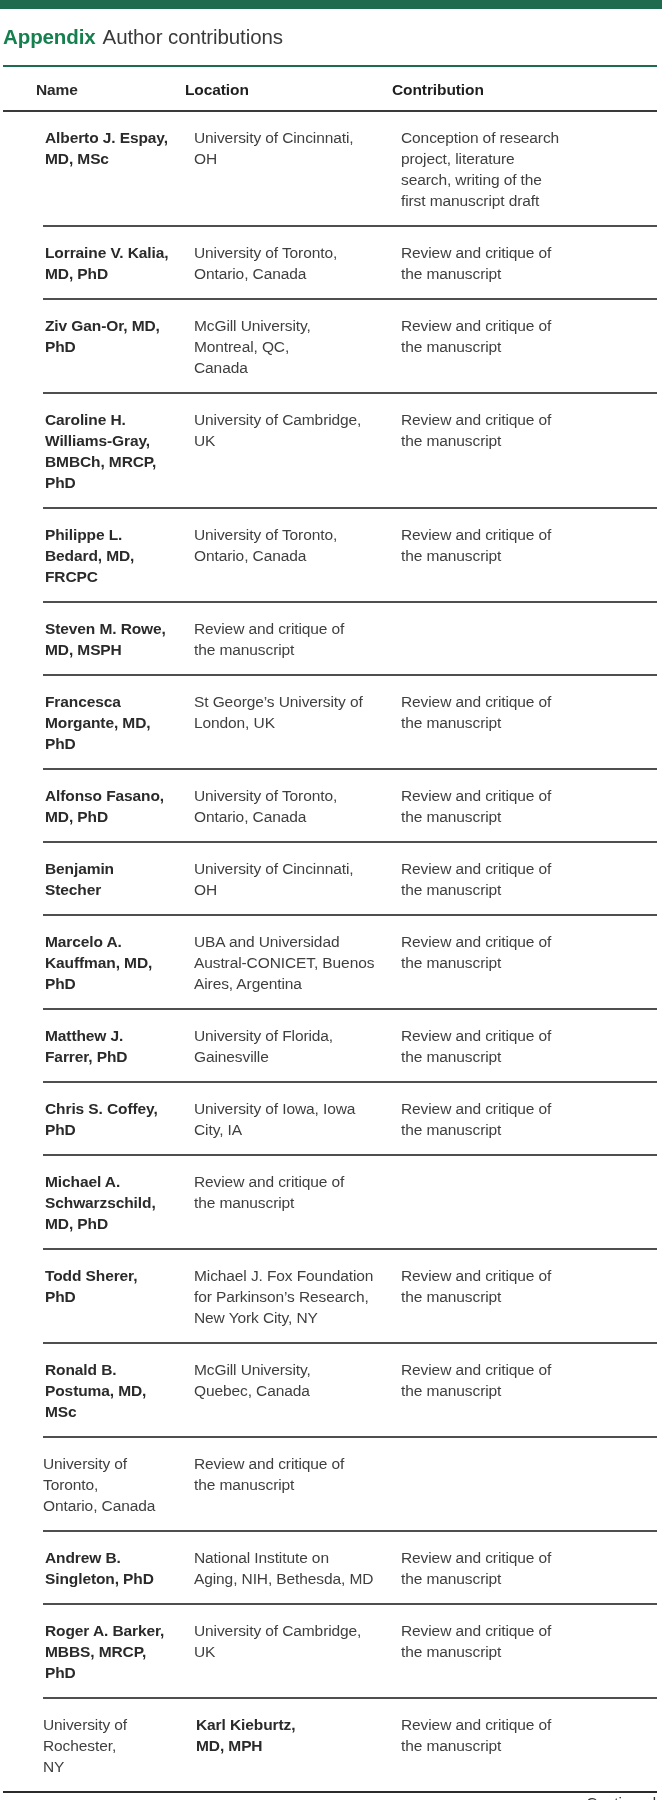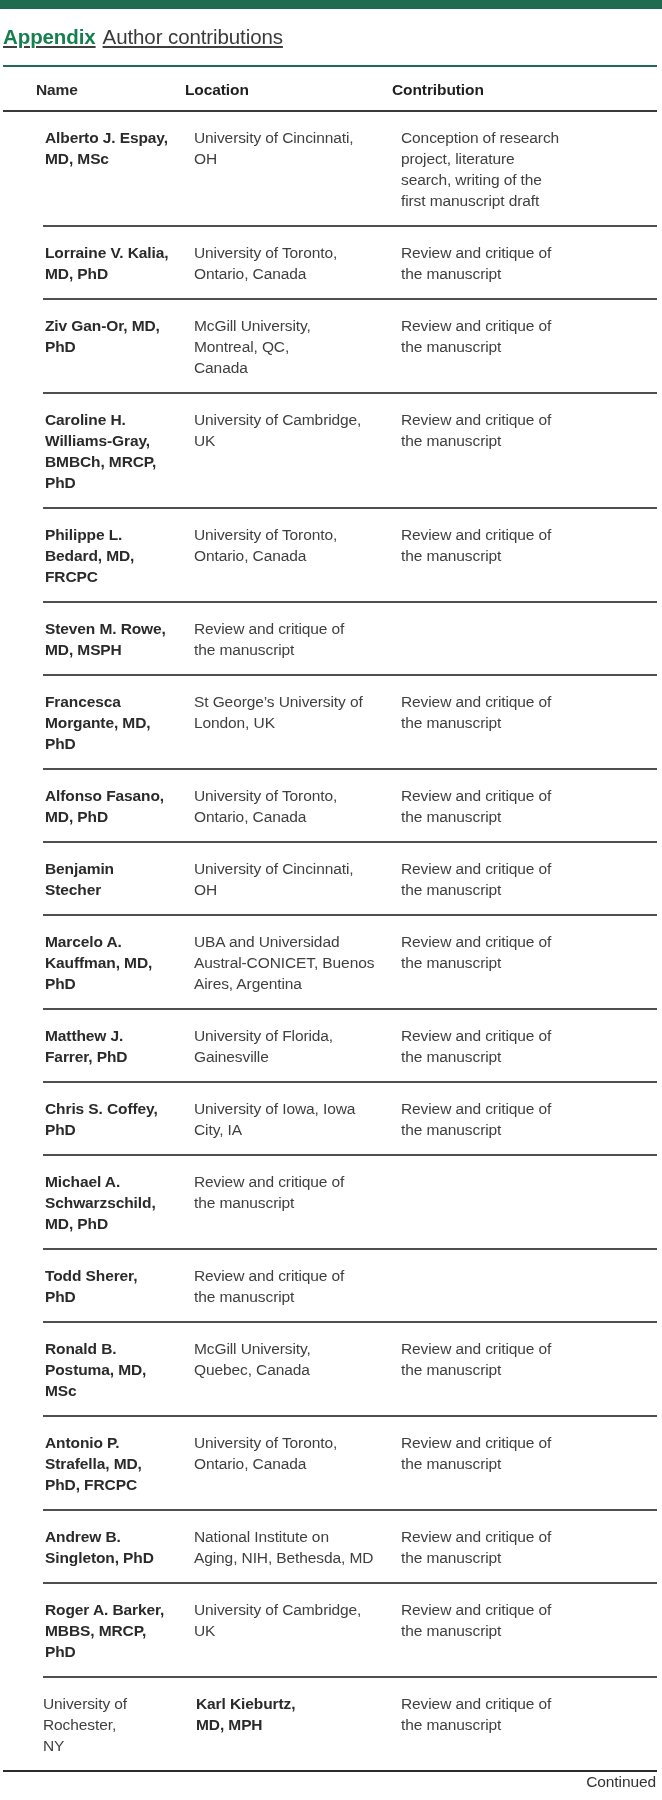--- a/index.html
+++ b/index.html
@@ -25,21 +25,20 @@
     width: 657px;
     padding-left: 3px;
     box-sizing: border-box;
   }
   .page-title {
     margin: 15px 0 16px 0;
     font-size: 20.5px;
     line-height: 25px;
     font-weight: 400;
     letter-spacing: -0.1px;
-    text-decoration: underline;
   }
   .page-title .title-prefix {
     font-weight: 700;
     color: #15804e;
     margin-right: 7px;
   }
   .page-title .title-suffix {
     color: #3a3a3a;
   }
   .apptable {
@@ -239,38 +238,38 @@
     <div class="cell cell-name">Michael A.
 Schwarzschild,
 MD, PhD</div>
     <div class="cell cell-contribution">Review and critique of
 the manuscript</div>
   </div>
 
   <div class="row body-row">
     <div class="cell cell-name">Todd Sherer,
 PhD</div>
+    <div class="cell cell-location">Michael J. Fox Foundation
+for Parkinson’s Research,
+New York City, NY</div>
     <div class="cell cell-contribution">Review and critique of
 the manuscript</div>
   </div>
 
   <div class="row body-row">
     <div class="cell cell-name">Ronald B.
 Postuma, MD,
 MSc</div>
     <div class="cell cell-location">McGill University,
 Quebec, Canada</div>
     <div class="cell cell-contribution">Review and critique of
 the manuscript</div>
   </div>
 
   <div class="row body-row">
-    <div class="cell cell-name">Antonio P.
-Strafella, MD,
-PhD, FRCPC</div>
     <div class="cell cell-location">University of Toronto,
 Ontario, Canada</div>
     <div class="cell cell-contribution">Review and critique of
 the manuscript</div>
   </div>
 
   <div class="row body-row">
     <div class="cell cell-name">Andrew B.
 Singleton, PhD</div>
     <div class="cell cell-location">National Institute on

